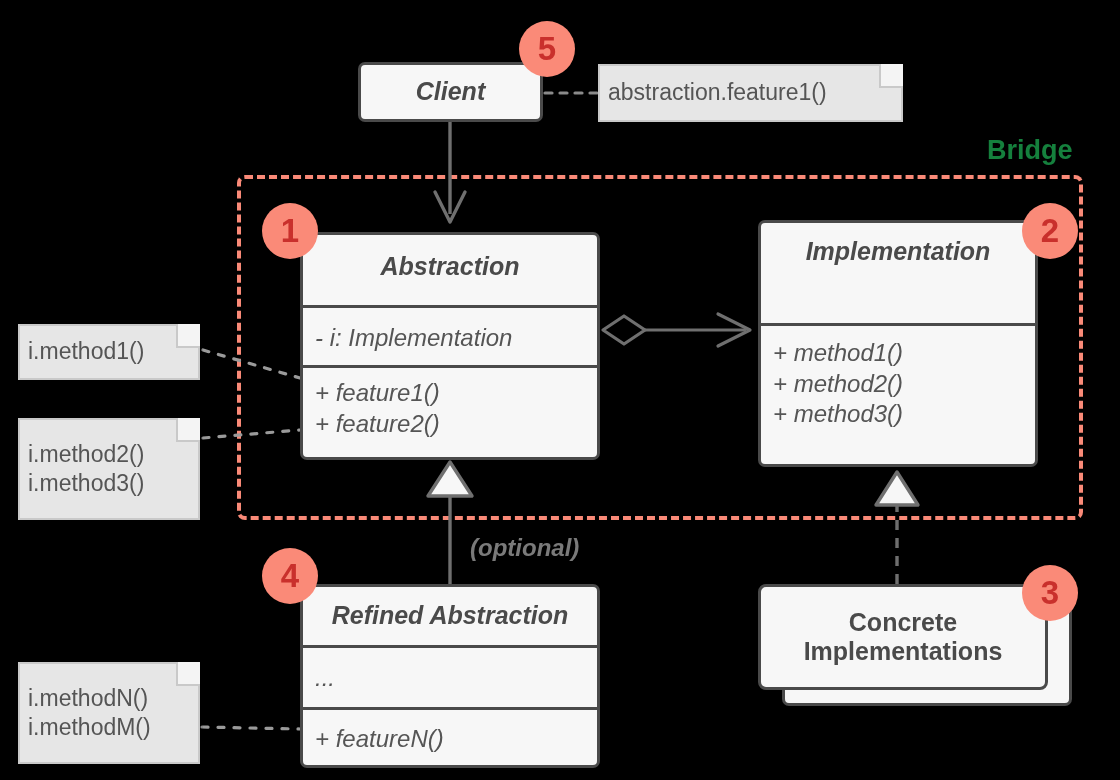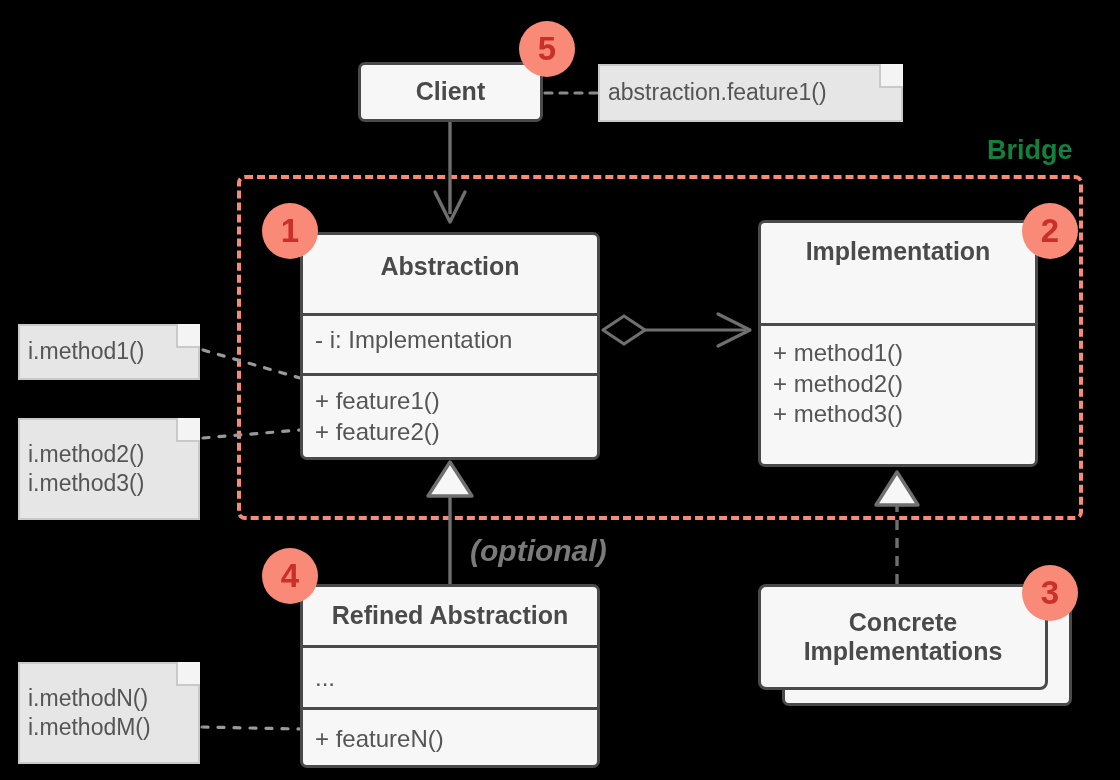--- a/index.html
+++ b/index.html
@@ -31,20 +31,21 @@
     border-radius: 7px;
     box-sizing: border-box;
     overflow: hidden;
   }
   .uml-sec {
     box-sizing: border-box;
     padding: 6px 14px;
     color: #555555;
     font-size: 24px;
     line-height: 1.28;
+    font-style: italic;
   }
   .uml-sec + .uml-sec {
     border-top: 3px solid #4a4a4a;
   }
   .uml-title {
     text-align: center;
     font-weight: bold;
     color: #4a4a4a;
     font-size: 25px;
   }
@@ -108,21 +109,21 @@
     position: absolute;
     color: #15803d;
     font-weight: bold;
     font-size: 27px;
   }
   .optional-label {
     position: absolute;
     color: #7a7a7a;
     font-style: italic;
     font-weight: bold;
-    font-size: 30px;
+    font-size: 24px;
   }
 
   
   .stack-back {
     position: absolute;
     background: #f7f7f7;
     border: 3px solid #4a4a4a;
     border-radius: 7px;
     box-sizing: border-box;
   }
@@ -183,22 +184,22 @@
   <div class="uml-box" style="left:358px; top:62px; width:185px; height:60px;">
     <div class="uml-sec uml-title" style="padding-top:10px;">Client</div>
   </div>
 
   <div class="note" style="left:598px; top:64px; width:305px; height:58px; display:flex; align-items:center;">
     <span class="fold"></span>
     <span>abstraction.feature1()</span>
   </div>
 
   <div class="uml-box" style="left:300px; top:232px; width:300px; height:228px;">
-    <div class="uml-sec uml-title" style="height:78px; line-height:52px; padding:5px 12px;">Abstraction</div>
-    <div class="uml-sec" style="height:60px; line-height:48px; padding:0 12px;">- i: Implementation</div>
+    <div class="uml-sec uml-title" style="height:70px; line-height:52px; padding:5px 12px;">Abstraction</div>
+    <div class="uml-sec" style="height:60px; line-height:48px; padding:6px 12px;">- i: Implementation</div>
     <div class="uml-sec" style="height:120px; padding:10px 12px;">
       <div>+ feature1()</div>
       <div>+ feature2()</div>
     </div>
   </div>
 
   <div class="uml-box" style="left:758px; top:220px; width:280px; height:247px;">
     <div class="uml-sec" style="height:100px; padding:12px 12px;">
       <div class="uml-title">Implementation</div>
     </div>

